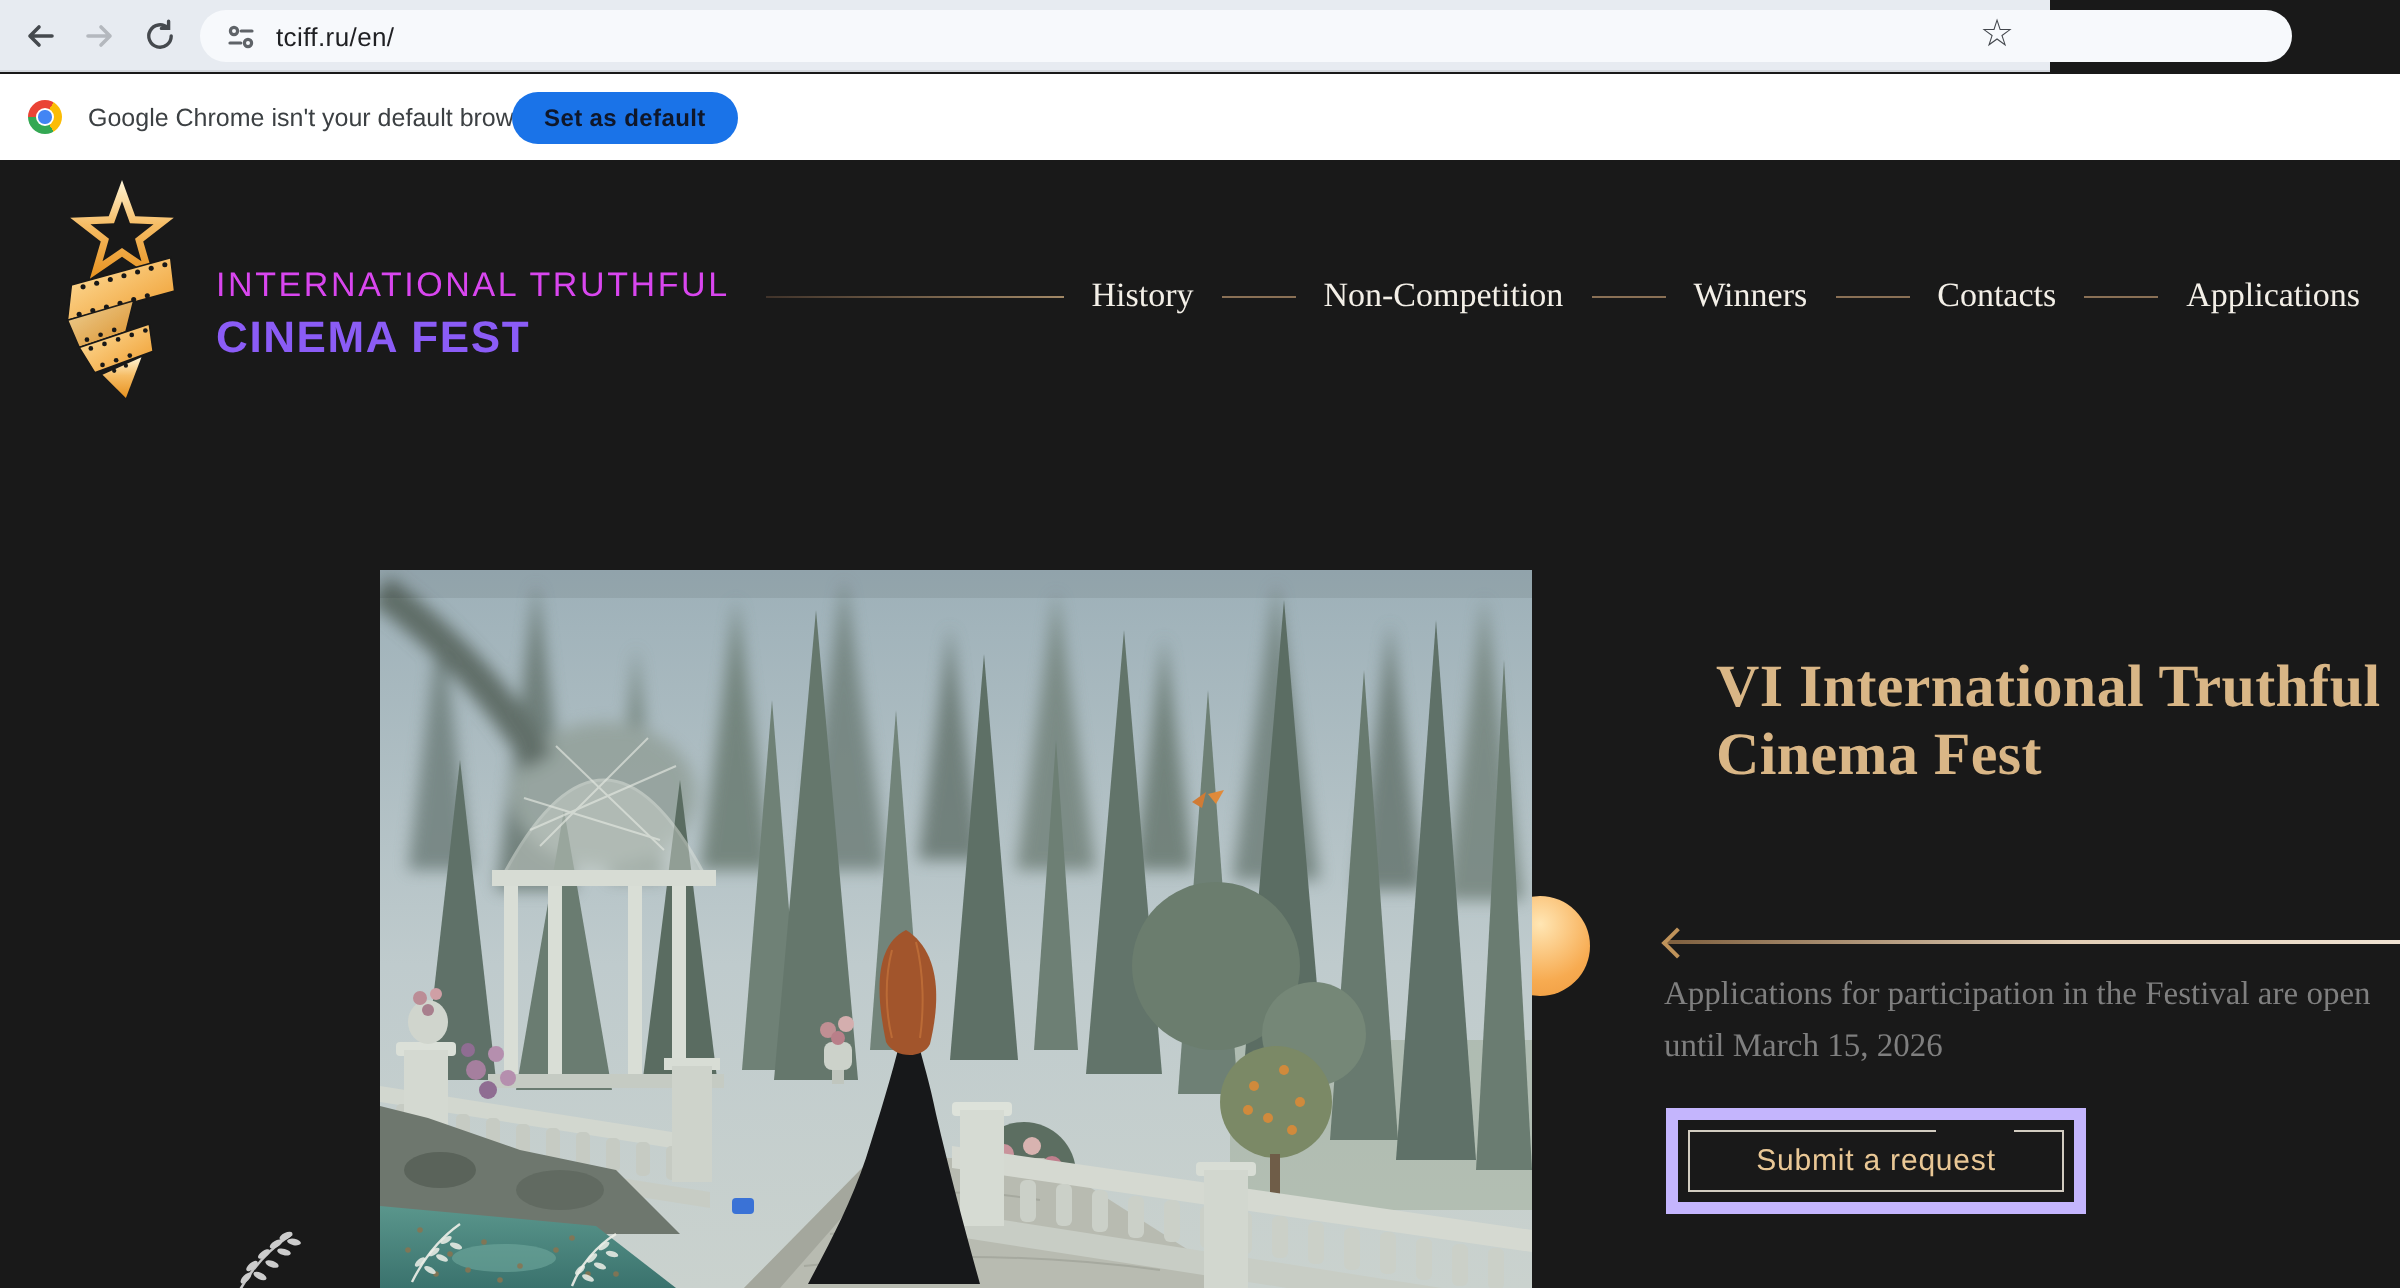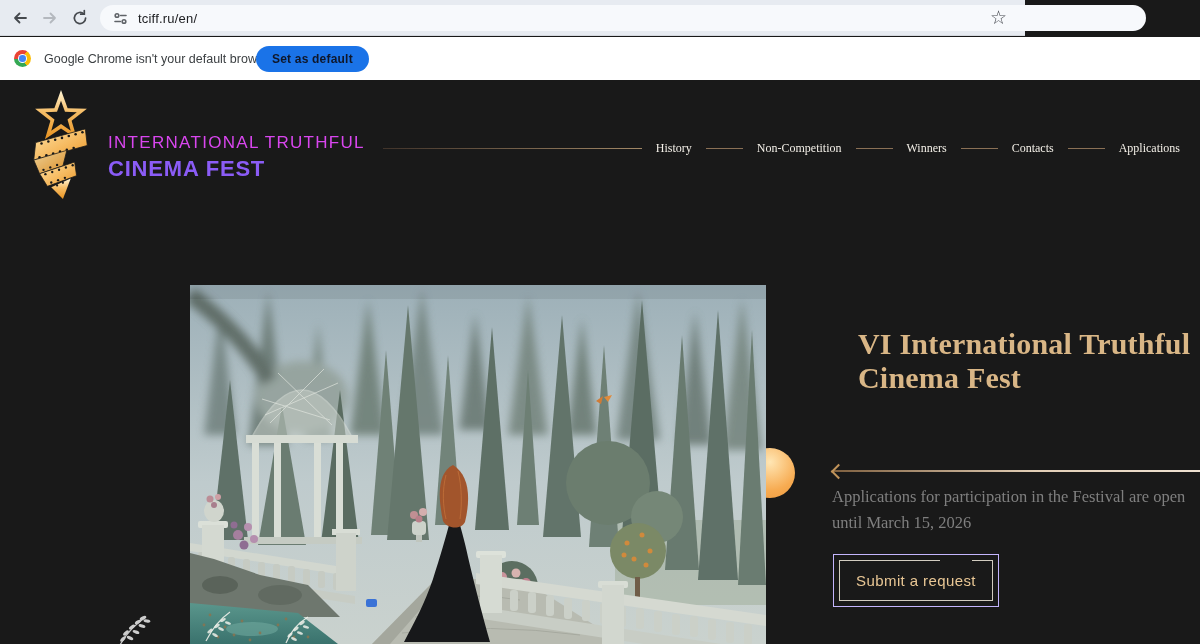--- a/index.html
+++ b/index.html
@@ -39,21 +39,21 @@
   .page { position:absolute; top:80px; left:0; width:1200px; height:564px;
     background:#191919; overflow:hidden; }
 
   .logo-icon { position:absolute; left:24px; top:8px; }
   .brand { position:absolute; left:108px; top:53px; color:#ededed; }
   .brand-1 { font-size:17px; letter-spacing:1.3px; color:#d946ef; }
   .brand-2 { font-size:22px; font-weight:700; letter-spacing:.8px; color:#8b5cf6; margin-top:3px; }
 
   .mainnav { position:absolute; left:383px; right:20px; top:55px; height:26px;
     display:flex; align-items:center; }
-  .nav-item { font-family:"Liberation Serif", serif; font-size:12px; color:#f3efe7;
+  .nav-item { font-family:"Liberation Serif", serif; font-size:17px; color:#f3efe7;
     white-space:nowrap; cursor:pointer; }
   .nav-line { height:1px; width:37px; background:#8a7055; margin:0 14px; flex:none; }
   .nav-line.long { flex:1; margin-left:0; background:linear-gradient(90deg,#40332a,#a28866); }
 
   .sun { position:absolute; left:745px; top:368px; width:50px; height:50px; border-radius:50%;
     background:radial-gradient(circle at 50% 28%, #ffe6b4, #f7ab51 65%, #ee9a3e); z-index:1; }
 
   .hero-image { position:absolute; left:190px; top:205px; width:576px; height:359px;
     overflow:hidden; z-index:2; }
   .hero-image svg { display:block; }
@@ -63,22 +63,22 @@
     color:#d9b686; letter-spacing:.2px;margin-left:26px; }
 
   .hero-arrow { position:absolute; left:832px; top:390px; right:0; height:2px;
     background:linear-gradient(90deg,#7e5f3e,#e2ceb6 55%,#efe2d2); }
   .hero-arrow::before { content:""; position:absolute; left:1px; top:-4px; width:9px; height:9px;
     border-left:2px solid #c0935a; border-bottom:2px solid #c0935a; transform:rotate(45deg); }
 
   .hero-sub { position:absolute; left:832px; top:404px; width:385px;
     font-family:"Liberation Serif", serif; font-size:16.5px; line-height:26px; color:#7f7f7f; }
 
-  .cta { position:absolute; left:833px; top:474px; width:166px; height:53px;
-    background:#191919; border:1px solid #c4b5fd; cursor:pointer;padding-left:32px; }
+  .cta { position:absolute; left:833px; top:474px; width:210px; height:53px;
+    background:#191919; border:6px solid #c4b5fd; cursor:pointer;padding-left:32px; }
   .cta-inner { position:absolute; inset:5px; border:1px solid #d2ccc0; }
   .cta-gap { position:absolute; top:-1px; left:66%; width:21%; height:1px; background:#191919; }
   .cta-label { position:absolute; inset:0; display:flex; align-items:center; justify-content:center;
     color:#e9c795; font-size:15px; letter-spacing:.4px; }
 
   .laurel-out { position:absolute; left:112px; top:519px; }
 </style>
 </head>
 <body>
 

